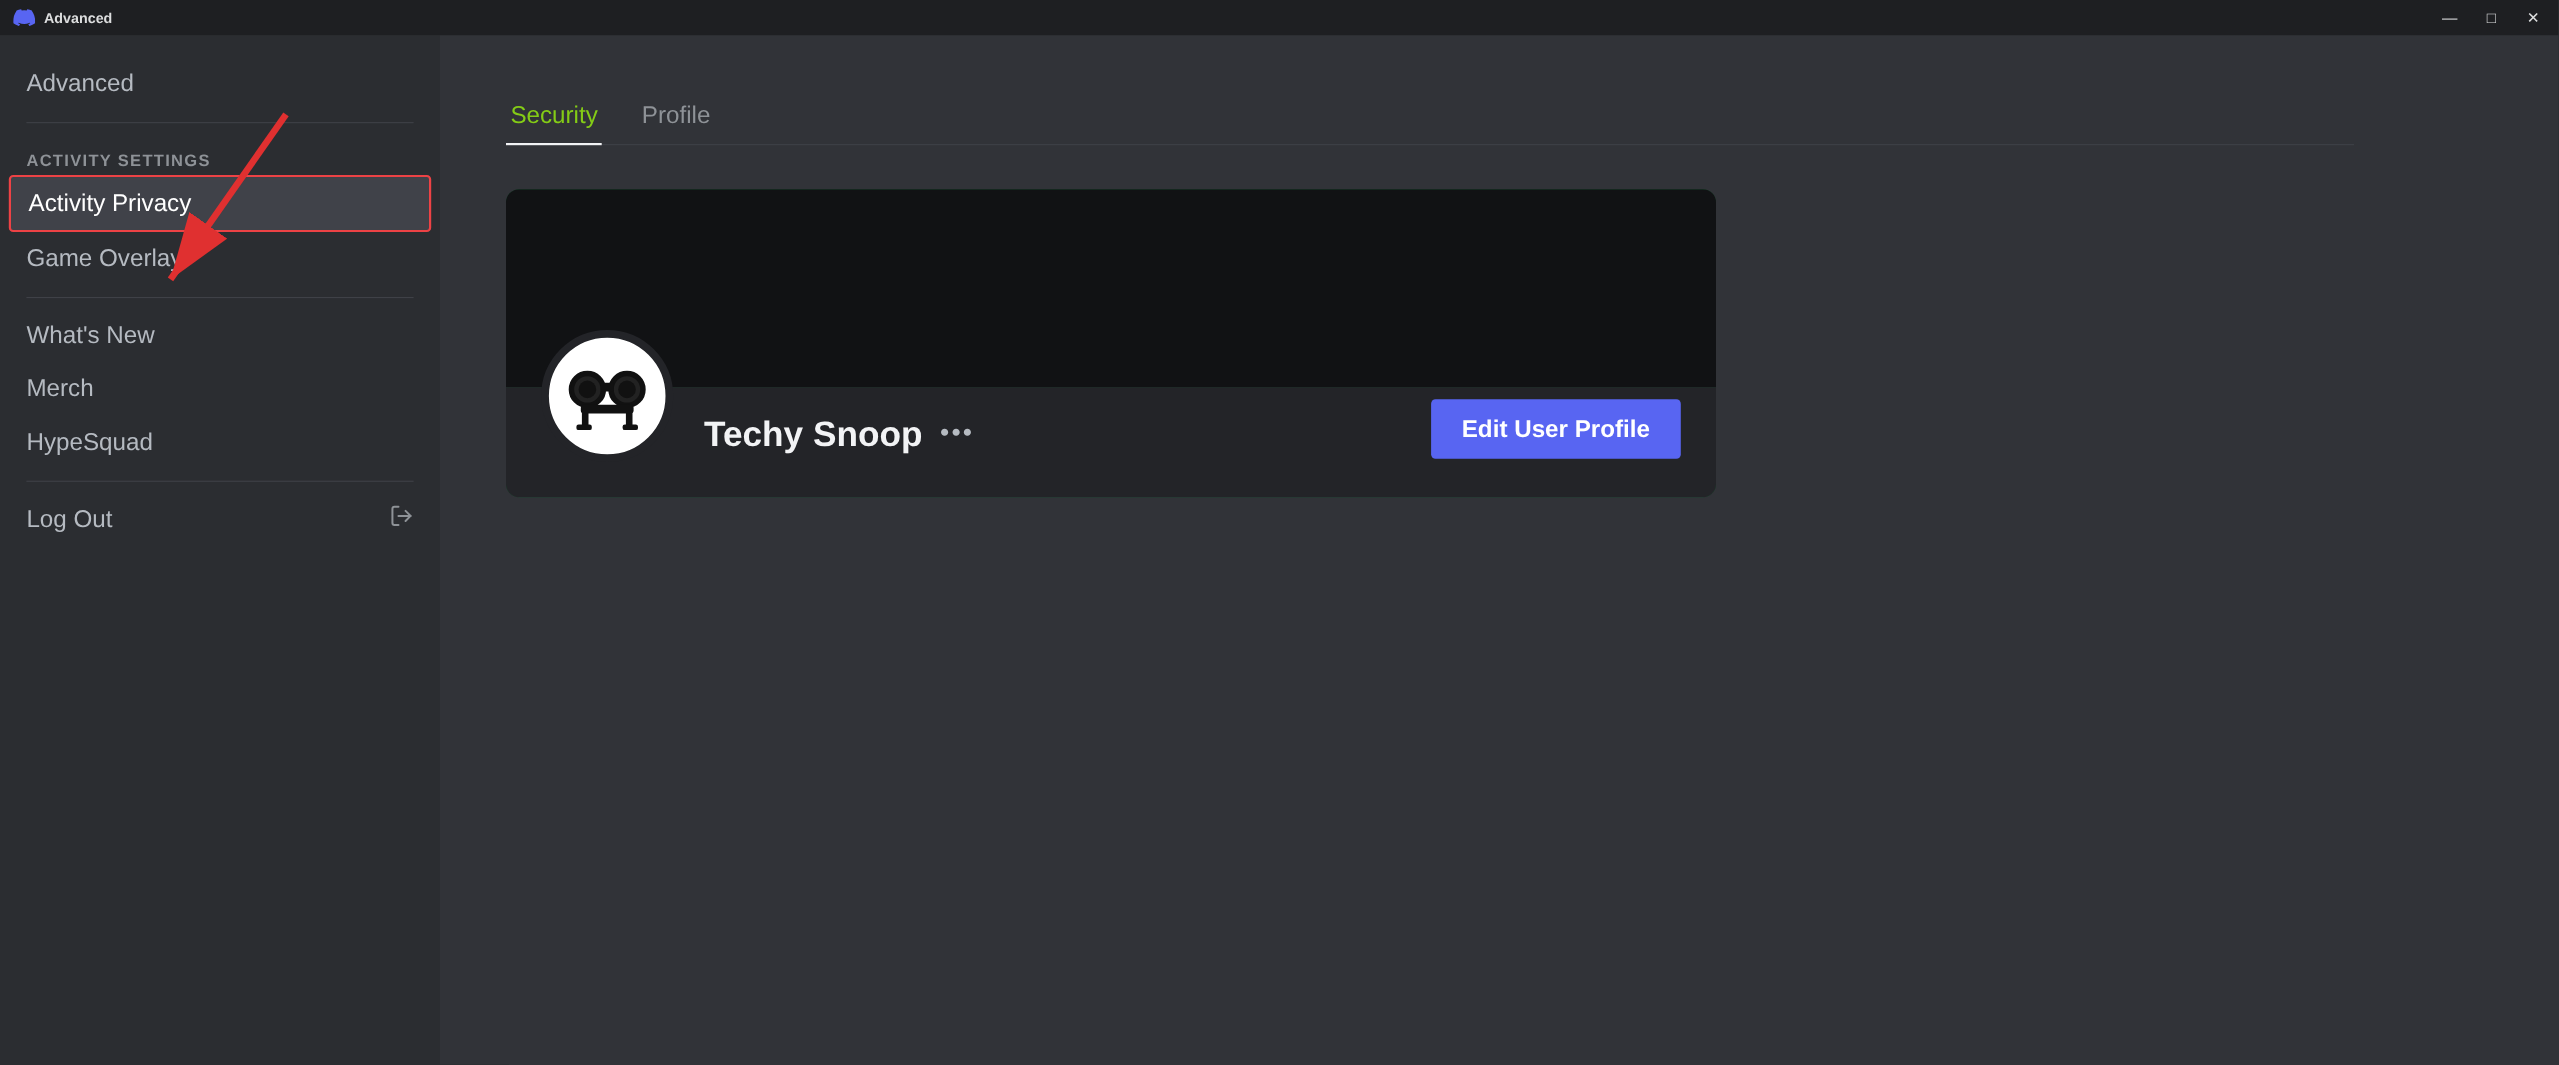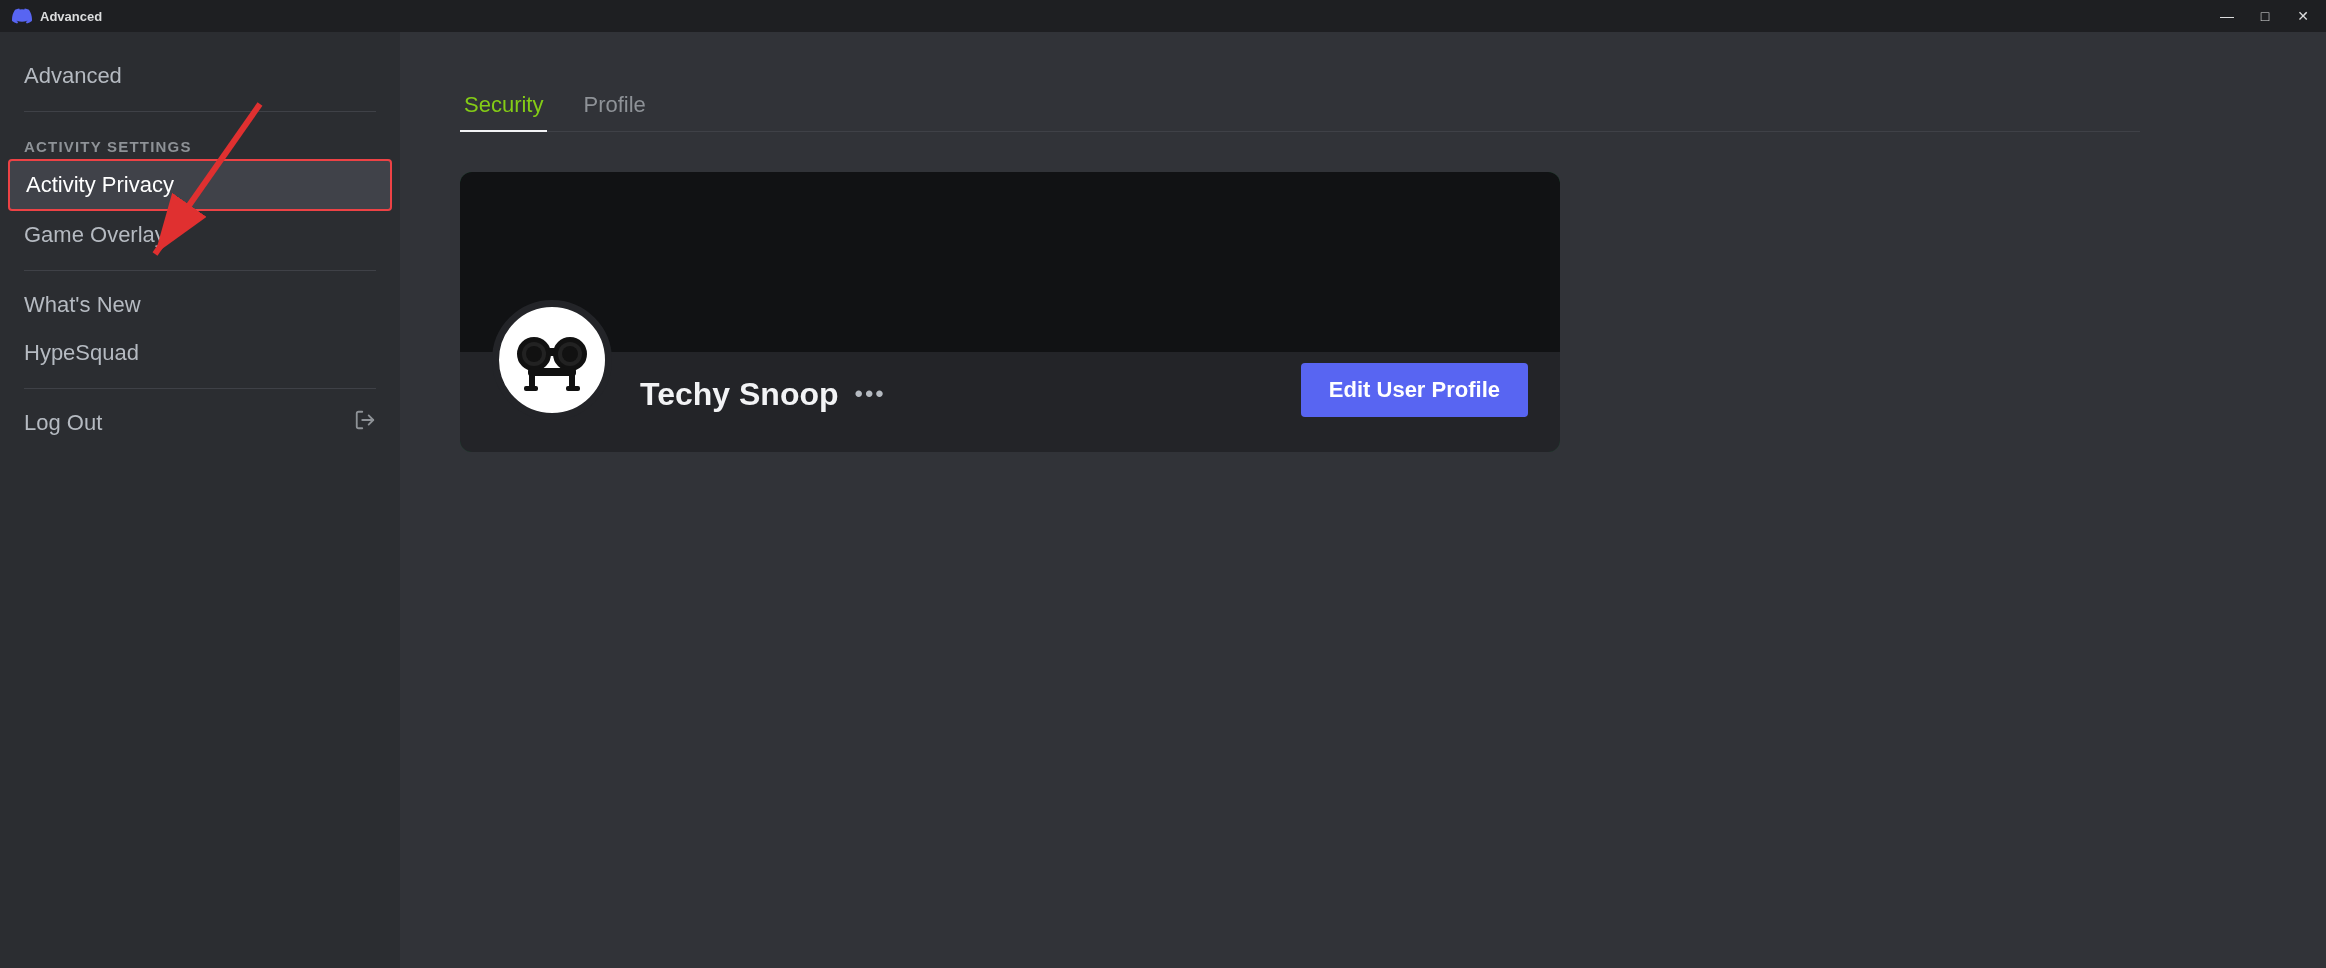--- a/index.html
+++ b/index.html
@@ -307,20 +307,23 @@
     <div class="sidebar-item">
       <span>Game Overlay</span>
     </div>
 
     <div class="sidebar-divider"></div>
 
     <div class="sidebar-item">
       <span>What's New</span>
     </div>
 
+    <div class="sidebar-item">
+      <span>Merch</span>
+    </div>
 
     <div class="sidebar-item">
       <span>HypeSquad</span>
     </div>
 
     <div class="sidebar-divider"></div>
 
     <div class="sidebar-item sidebar-item-with-icon">
       <span>Log Out</span>
       <span class="logout-icon">

